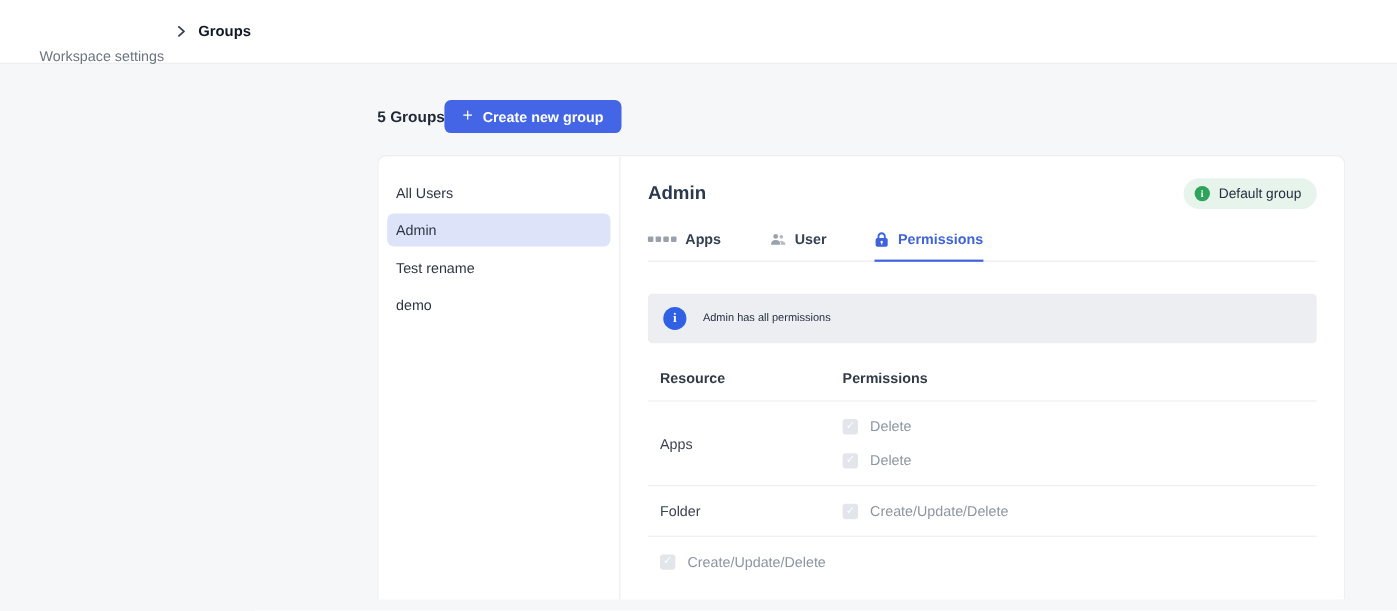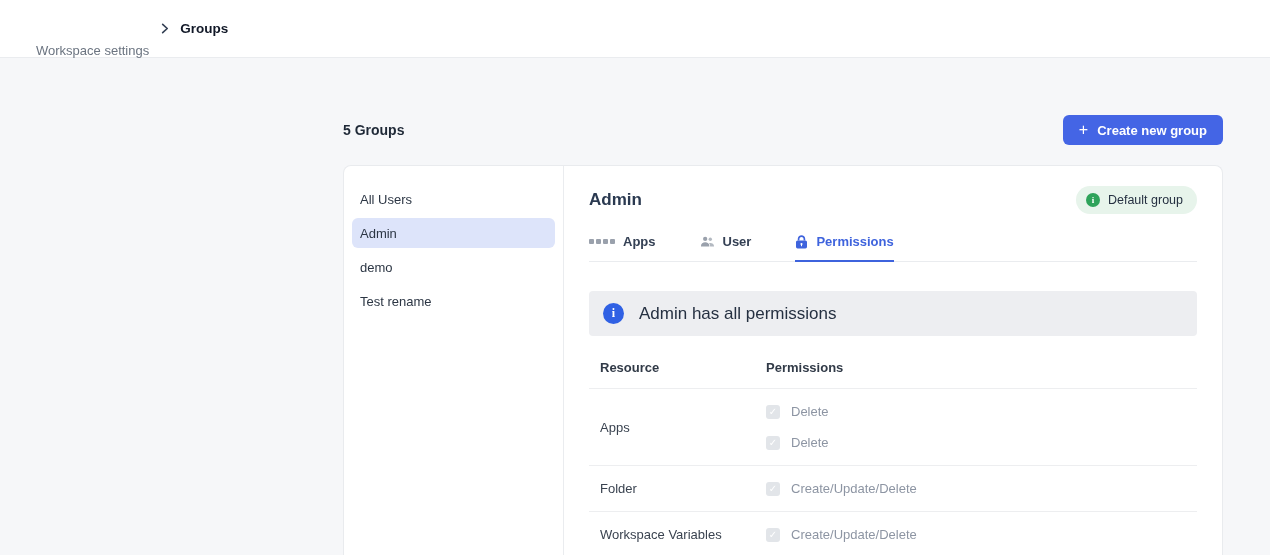--- a/index.html
+++ b/index.html
@@ -21,22 +21,22 @@
   }
   .breadcrumb { display:flex; align-items:center; gap:10px; font-size:13px; }
   .crumb-parent { color:#6b7480; cursor:pointer;margin-top:44px; }
   .crumb-chevron { display:flex; align-items:center; color:#344054; }
   .crumb-current { font-weight:bold; color:#111827; font-size:13.5px; }
 
   
   .content-col { width:880px; margin-left:343px; }
 
   .toolbar {
-    margin-top:57px;
-    display:flex; align-items:center; justify-content:space-between;
+    margin-top:33px;
+    display:flex; align-items:center; 
     height:30px;
   }
   .groups-count { font-size:14px; font-weight:bold; color:#1f2937; }
   .create-btn {
     background:#4465e5;
     color:#ffffff;
     border:none;
     border-radius:6px;
     height:30px;
     padding:0 16px;
@@ -132,21 +132,21 @@
     padding:0 14px;
     gap:15px;
   }
   .banner-icon {
     width:21px; height:21px; border-radius:50%;
     background:#3061e4; color:#ffffff;
     display:flex; align-items:center; justify-content:center;
     font-size:12px; font-weight:bold; font-family:"Liberation Serif", serif;
     flex-shrink:0;
   }
-  .banner-text { font-size:17px; color:#253041; }
+  .banner-text { font-size:10px; color:#253041; }
 
   
   .perm-table { margin-top:18px; }
   .perm-head {
     display:flex;
     font-size:13px; font-weight:bold; color:#313a47;
     padding:6px 0 13px 11px;
     border-bottom:1px solid #edeef0;
   }
   .col-resource { width:166px; flex-shrink:0; }
@@ -199,25 +199,25 @@
       <div class="group-item">
           <span>All Users</span>
         </div>
 
       <div class="group-item selected">
           <span>Admin</span>
         </div>
 
 
       <div class="group-item">
+          <span>Test rename</span>
+        </div>
+
+      <div class="group-item">
           <span>demo</span>
-        </div>
-
-      <div class="group-item">
-          <span>Test rename</span>
         </div>
     </aside>
 
     <section class="group-detail">
 
       <div class="detail-header">
         <h1 class="group-title">Admin</h1>
         <div class="default-badge">
           <span class="badge-icon">i</span>
           <span>Default group</span>
@@ -288,21 +288,20 @@
           <div class="col-resource resource-name">Folder</div>
           <div class="perm-checks">
         <div class="check-item">
           <span class="checkbox">✓</span>
           <span class="check-label">Create/Update/Delete</span>
         </div>
       </div>
         </div>
 
         <div class="perm-row">
-          <div class="col-resource resource-name">Workspace Variables</div>
           <div class="perm-checks">
         <div class="check-item">
           <span class="checkbox">✓</span>
           <span class="check-label">Create/Update/Delete</span>
         </div>
       </div>
         </div>
       </div>
       </div>
 

